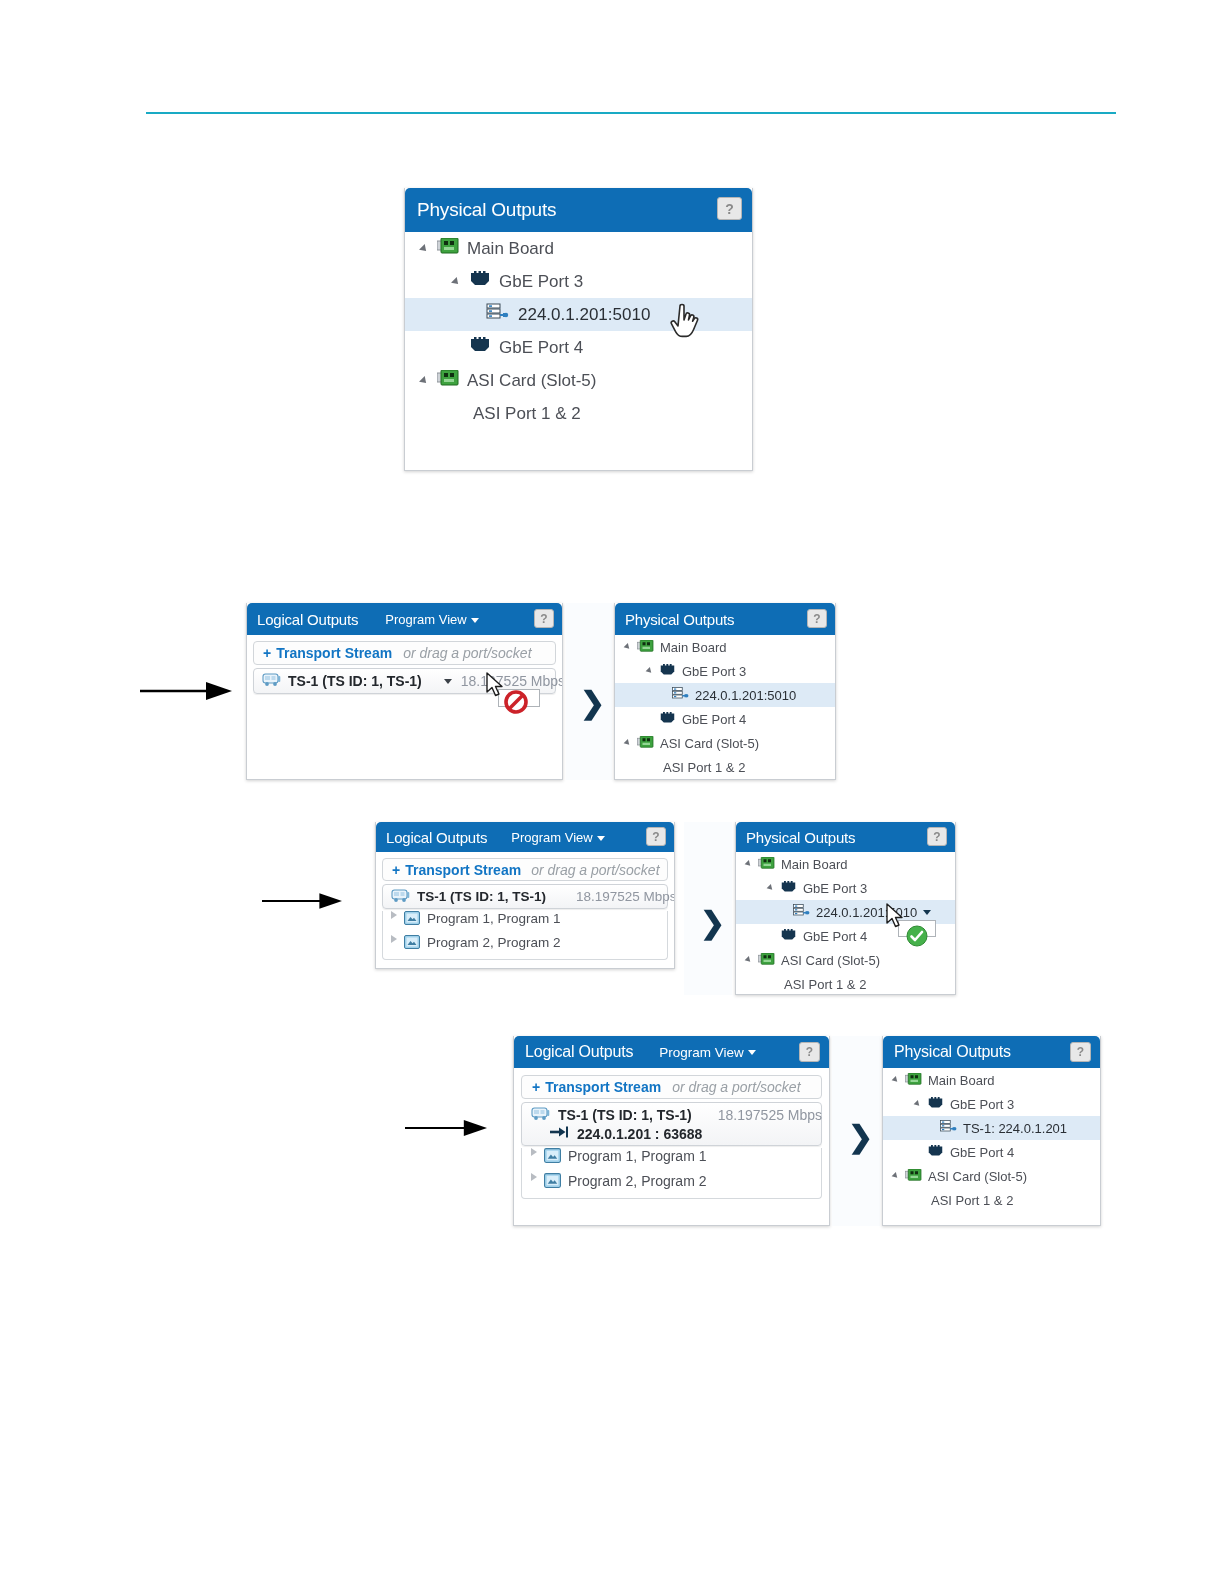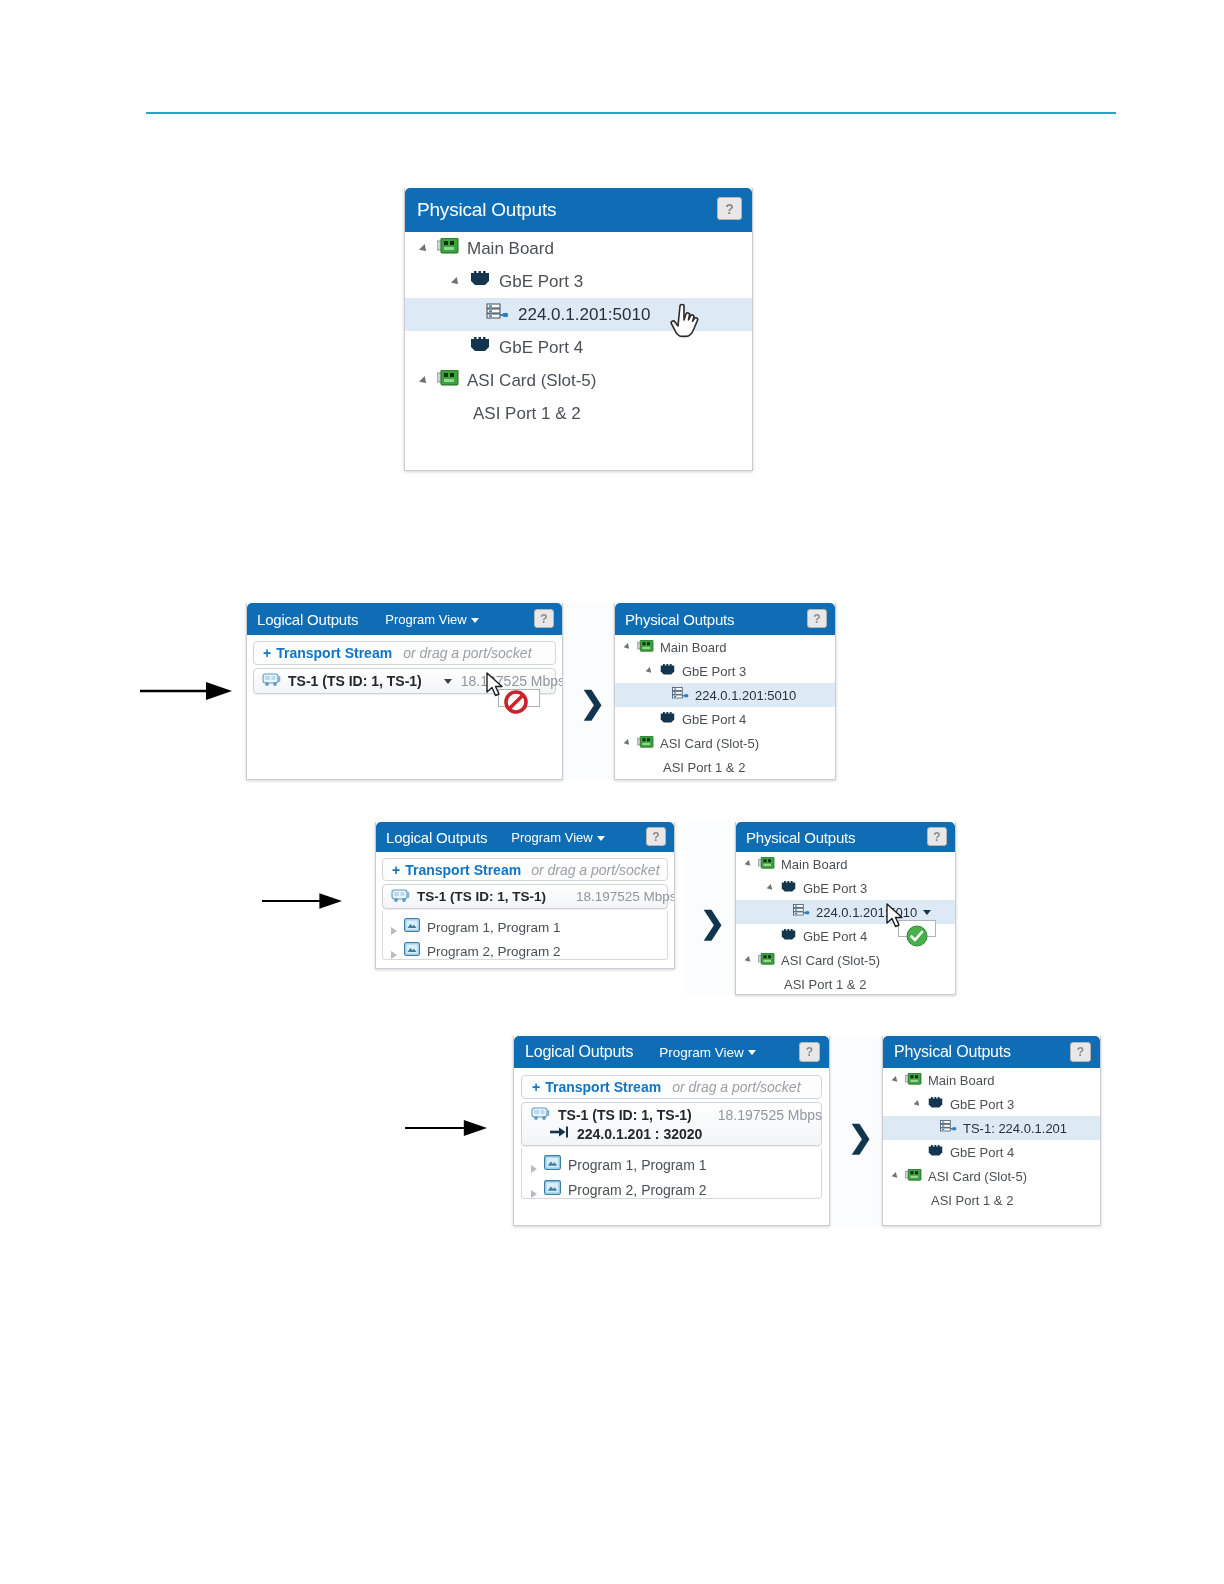--- a/index.html
+++ b/index.html
@@ -121,21 +121,21 @@
   .ts-rate{ color:#9096a0; }
 
   .ts-dest{ color:#23272c; font-weight:700; white-space:nowrap; display:flex; align-items:center;}
 
   .prog-box{
     border:1px solid #d5d9dd;
     border-top:none;
     border-radius:0 0 4px 4px;
     background:#ffffff;
   }
-  .prow{ display:flex; align-items:flex-end; color:#4c4f56; white-space:nowrap;}
+  .prow{ display:flex; align-items:flex-start; color:#4c4f56; white-space:nowrap;}
 
   
   .chev{ position:absolute; color:#12354f; font-weight:700; line-height:1;}
   .flowband{ position:absolute; background:#fafcfe; }
 
   .bigarrow{ position:absolute; }
 
   
   .cursor{ position:absolute; }
 </style>
@@ -593,21 +593,21 @@
           <span class="ts-rate" style="margin-left:26px;">18.197525 Mbps</span>
         </div>
         <div class="ts-dest" style="margin-left:18px; margin-top:1px;">
           <span class="ic" style="margin-right:7px;">
             <svg width="21" height="14" viewBox="0 0 21 14">
               <line x1="1" y1="7" x2="12" y2="7" stroke="#12354f" stroke-width="2.6"></line>
               <polygon points="10,2.5 16.5,7 10,11.5" fill="#12354f"></polygon>
               <line x1="18" y1="1.5" x2="18" y2="12.5" stroke="#12354f" stroke-width="2"></line>
             </svg>
           </span>
-          <span>224.0.1.201 : 32020</span>
+          <span>224.0.1.201 : 63688</span>
         </div>
       </div>
 
       <div class="prog-box" style="margin-top:2px;">
         <div class="prow" style="height:25px; padding-left:9px; font-size:14px;">
           <span class="disc-closed"></span>
           <span class="ic" style="margin:0 7px 0 7px;">
             <svg width="17" height="15" viewBox="0 0 16 14">
               <rect x="0.5" y="0.5" width="15" height="13" rx="1.5" fill="#9fd0ea" stroke="#3f7ea3" stroke-width="1"></rect>
               <rect x="2.5" y="2.5" width="11" height="9" fill="#d9eefa"></rect>

